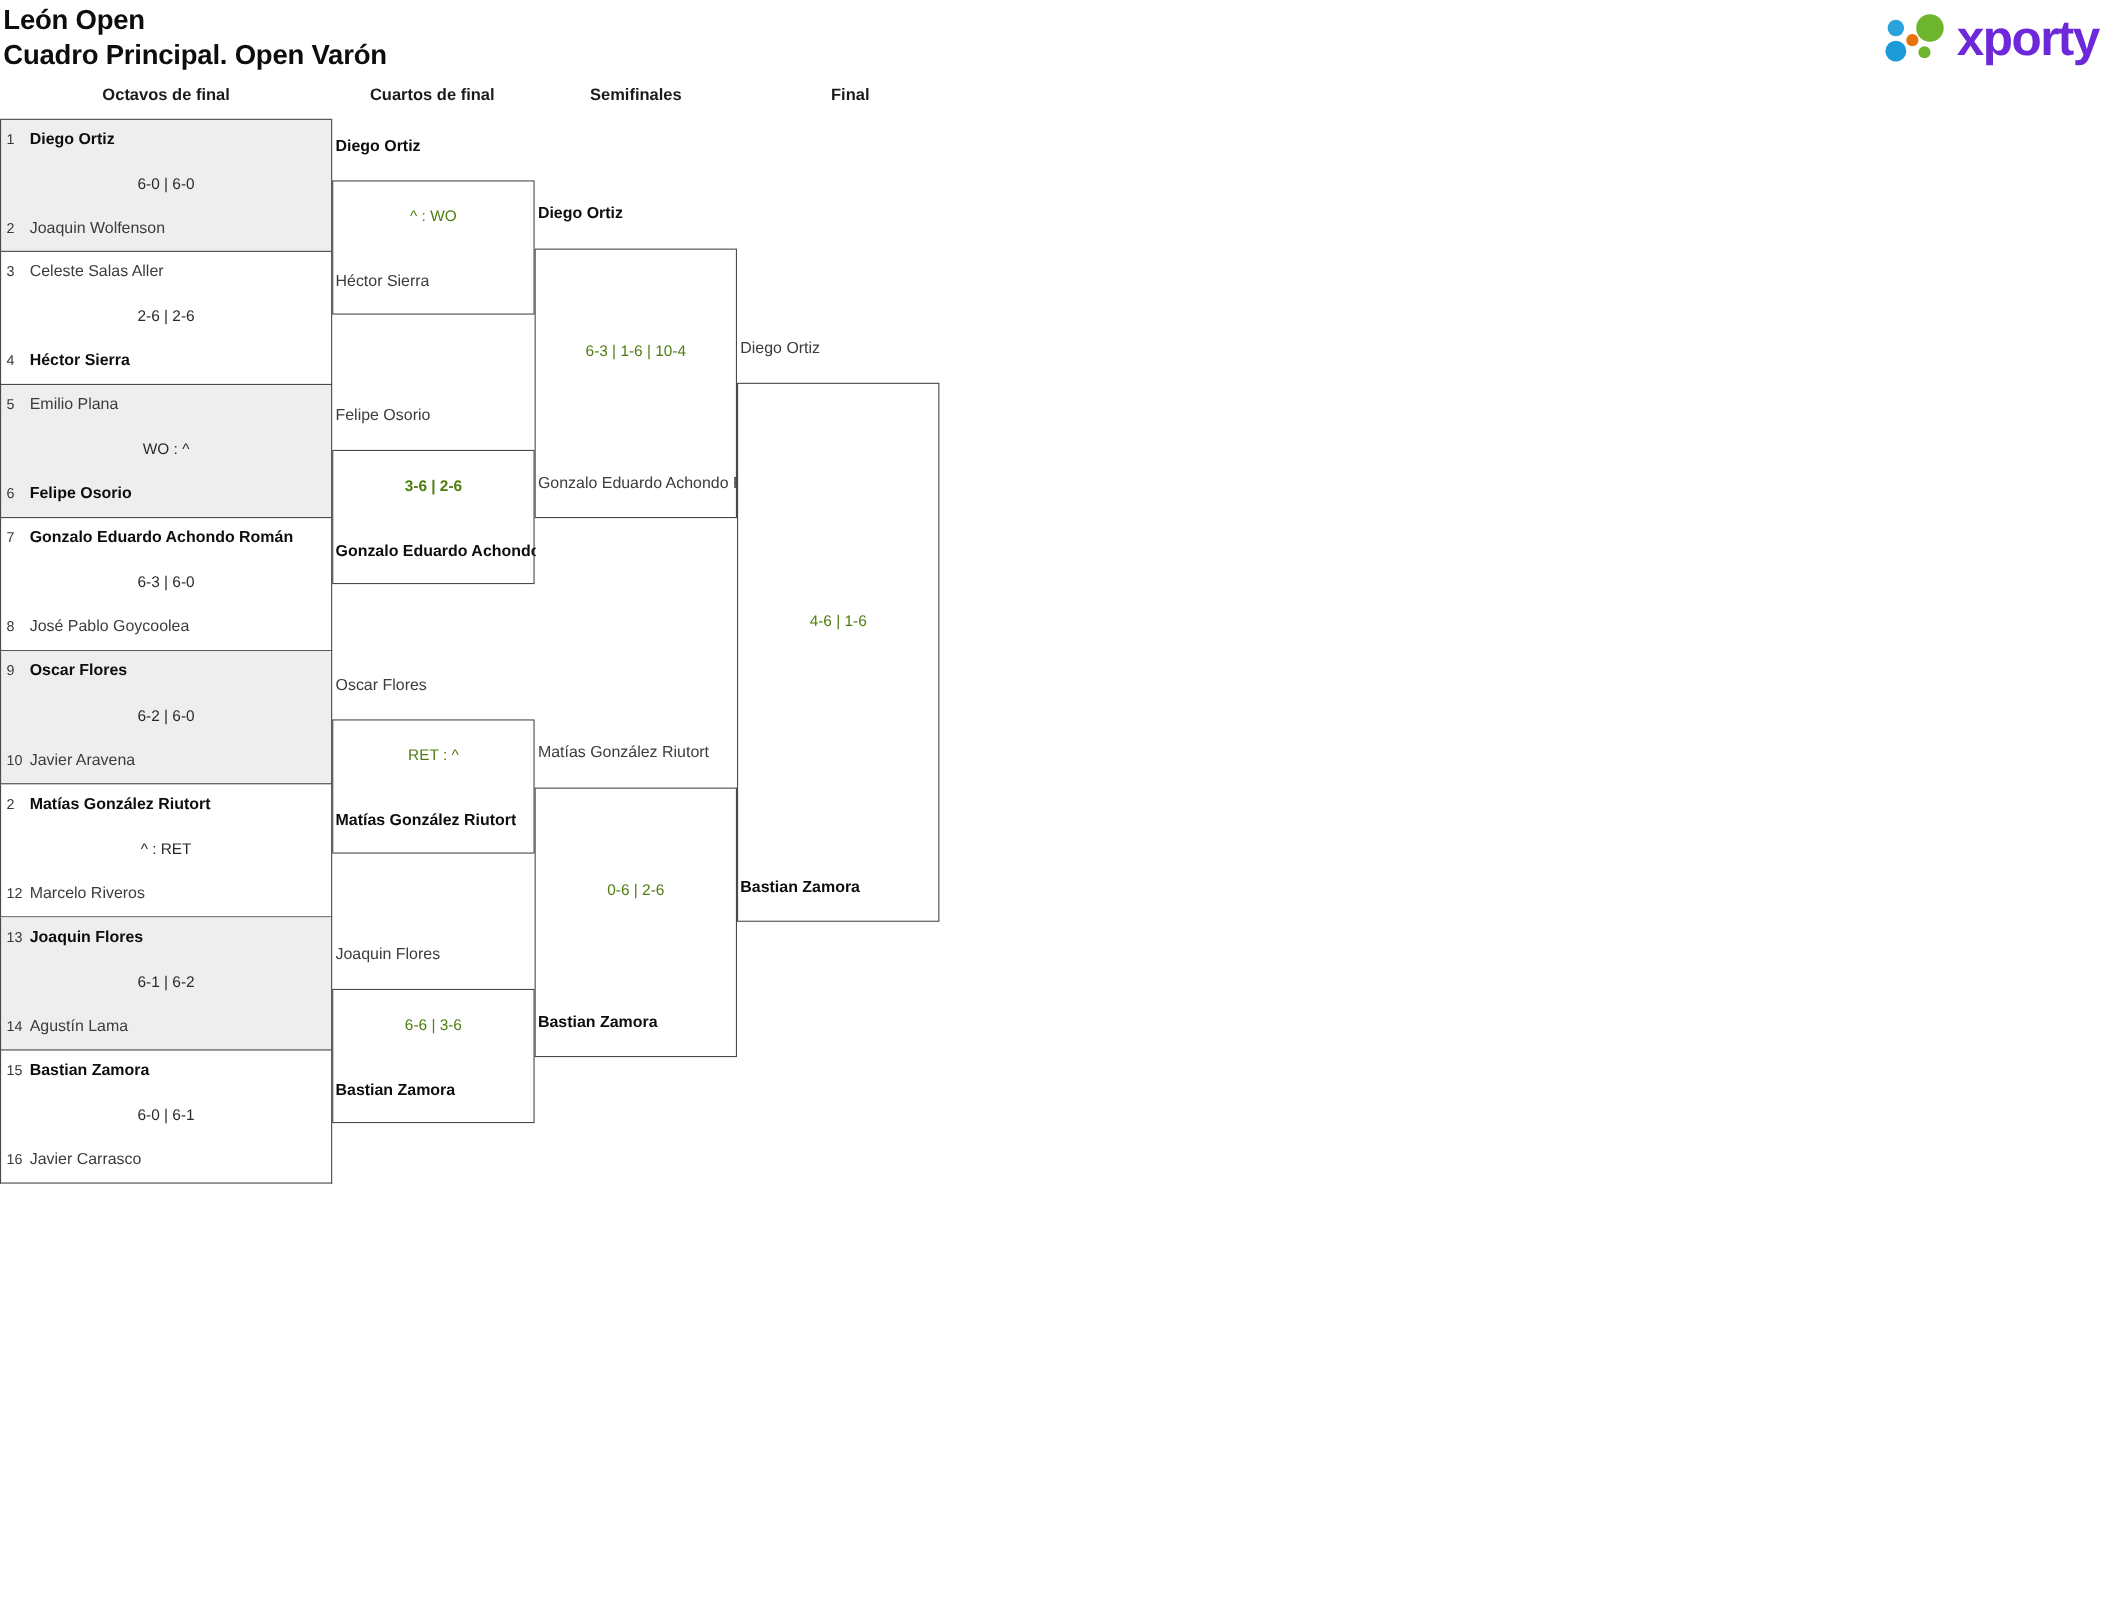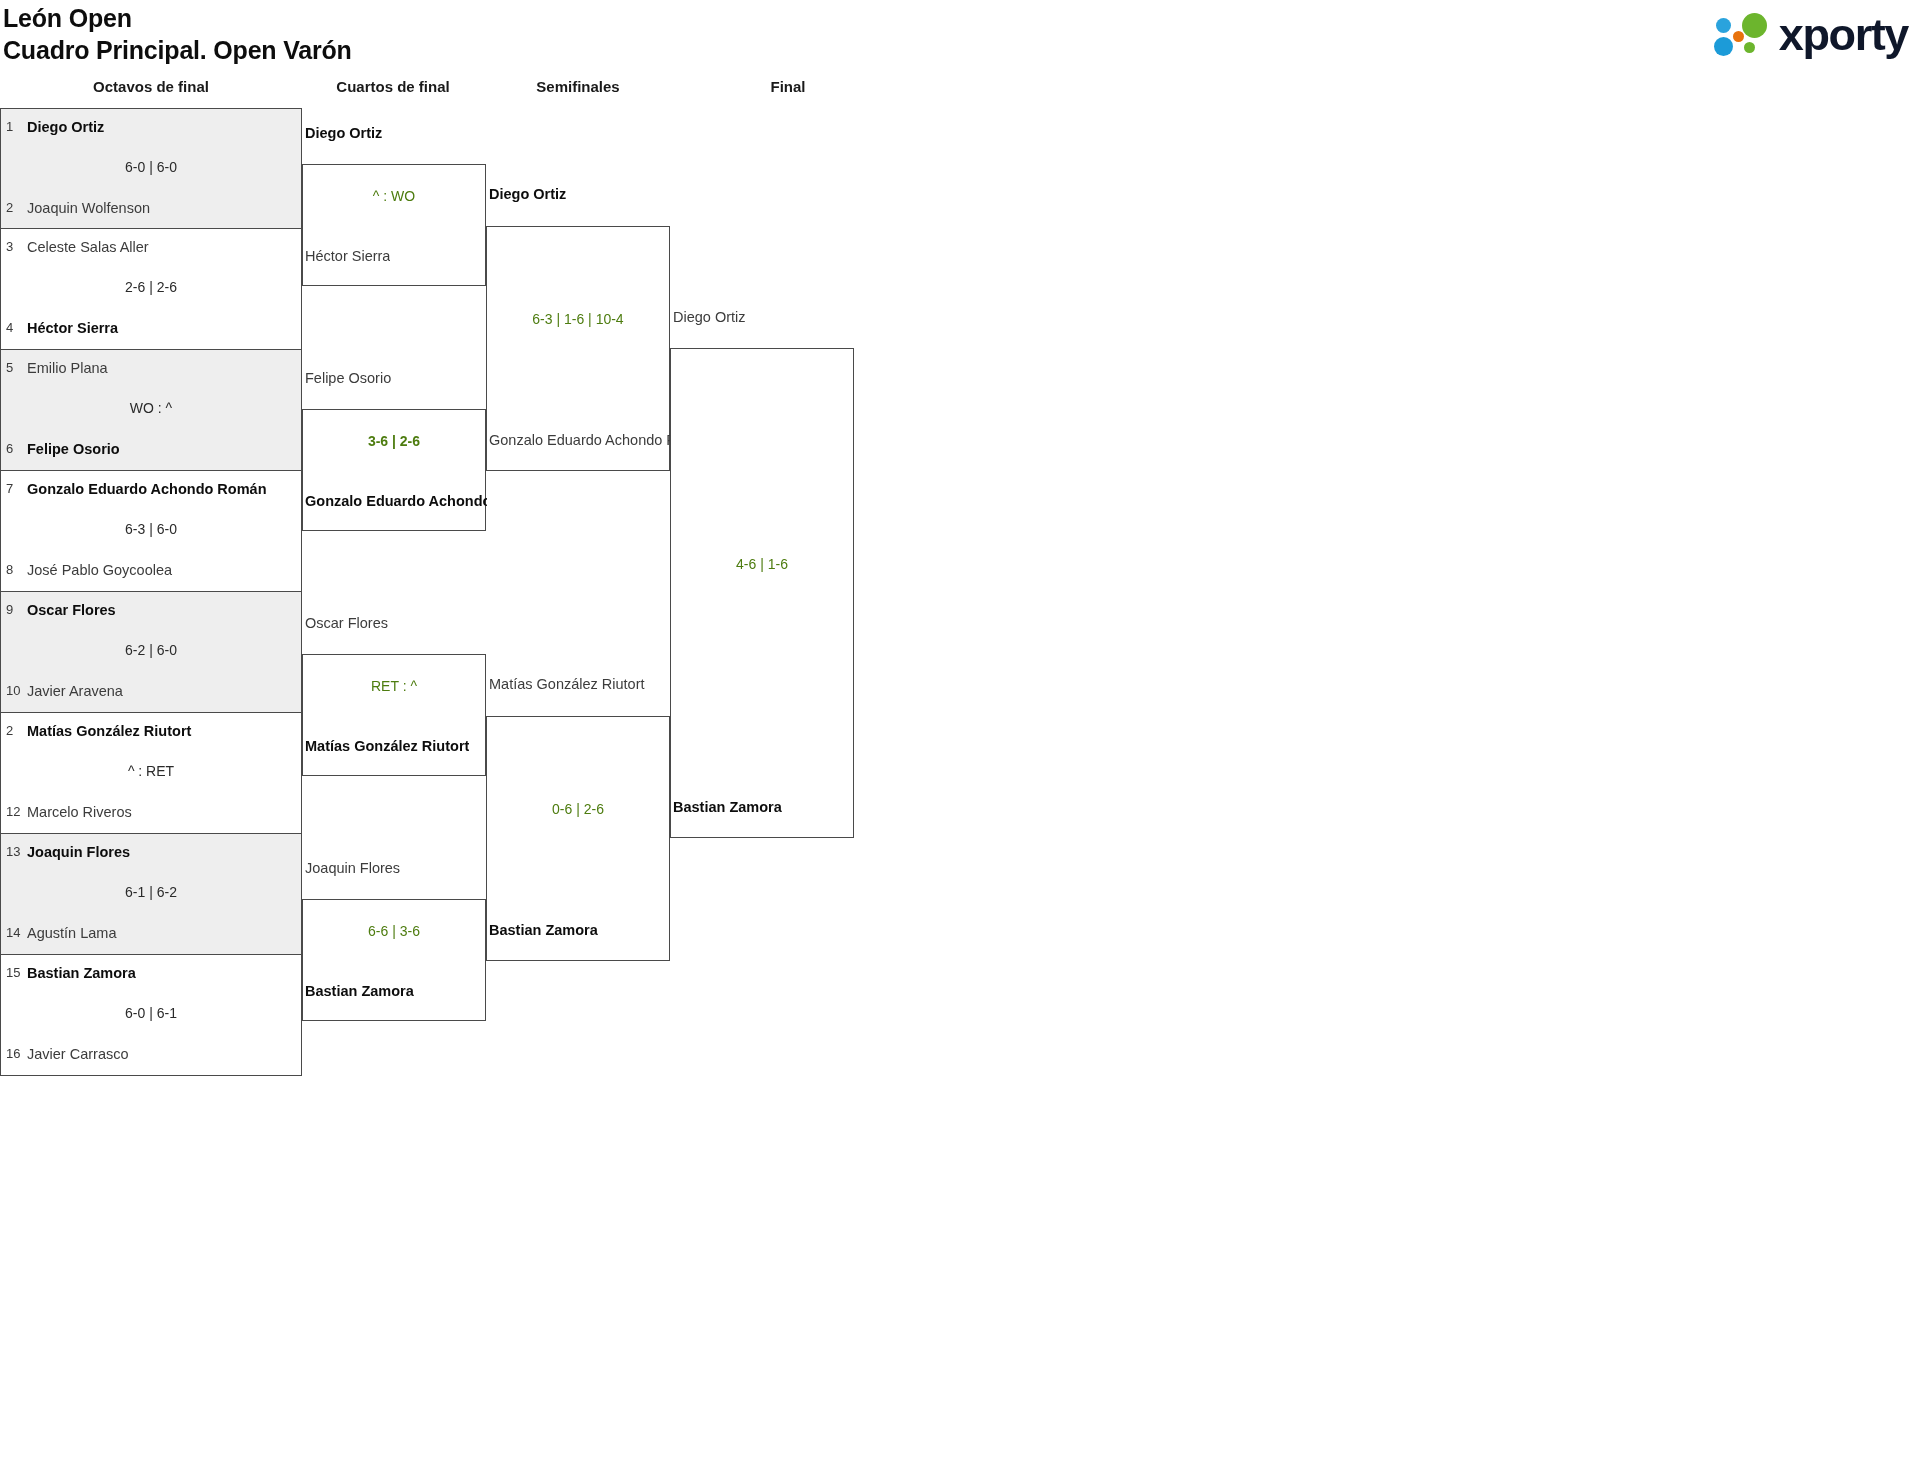--- a/index.html
+++ b/index.html
@@ -18,21 +18,21 @@
 
   
   .logo { position: absolute; right: 12px; top: 8px; height: 52px; display: flex; align-items: center; }
   .logo-dots { position: relative; width: 62px; height: 48px; margin-right: 4px; }
   .dot { position: absolute; border-radius: 50%; }
   .d1 { width: 15px; height: 15px; background: #2aa3dd; left: 3px;  top: 8px; }
   .d2 { width: 11px; height: 11px; background: #e8720c; left: 20px; top: 21px; }
   .d3 { width: 25px; height: 25px; background: #6cb52d; left: 29px; top: 3px; }
   .d4 { width: 19px; height: 19px; background: #1c9bd8; left: 1px;  top: 27px; }
   .d5 { width: 11px; height: 11px; background: #6cb52d; left: 31px; top: 32px; }
-  .logo-word { font-size: 45px; font-weight: 700; color: #0f172a; letter-spacing: -1.4px; line-height: 45px; }
+  .logo-word { font-size: 45px; font-weight: 700; color: #6d28d9; letter-spacing: -1.4px; line-height: 45px; }
 
   
   .round-head {
     position: absolute; font-size: 15px; font-weight: 700; color: #1a1a1a;
     text-align: center; white-space: nowrap;
   }
 
   
   .r1 { position: absolute; left: 0; top: 108px; width: 302px; }
   .r1-match {
@@ -84,21 +84,21 @@
         <span class="dot d3"></span>
       <span class="dot d4"></span>
         <span class="dot d5"></span>
     </div>
     <div class="logo-word">xporty</div>
   </div>
 
   <div class="round-head" style="left:30px;  top:78px; width:242px;">Octavos de final</div>
   <div class="round-head" style="left:272px; top:78px; width:242px;">Cuartos de final</div>
   <div class="round-head" style="left:457px; top:78px; width:242px;">Semifinales</div>
-  <div class="round-head" style="left:667px; top:78px; width:242px;">Final</div>
+  <div class="round-head" style="left:652px; top:78px; width:242px;">Final</div>
 
   <div class="r1">
 
     <div class="r1-match shaded first">
       <span class="r1-seed r1-top">1</span>
       <span class="r1-name r1-top win">Diego Ortiz</span>
       <span class="r1-score">6-0 | 6-0</span>
       <span class="r1-seed r1-bot">2</span>
       <span class="r1-name r1-bot lose">Joaquin Wolfenson</span>
     </div>

